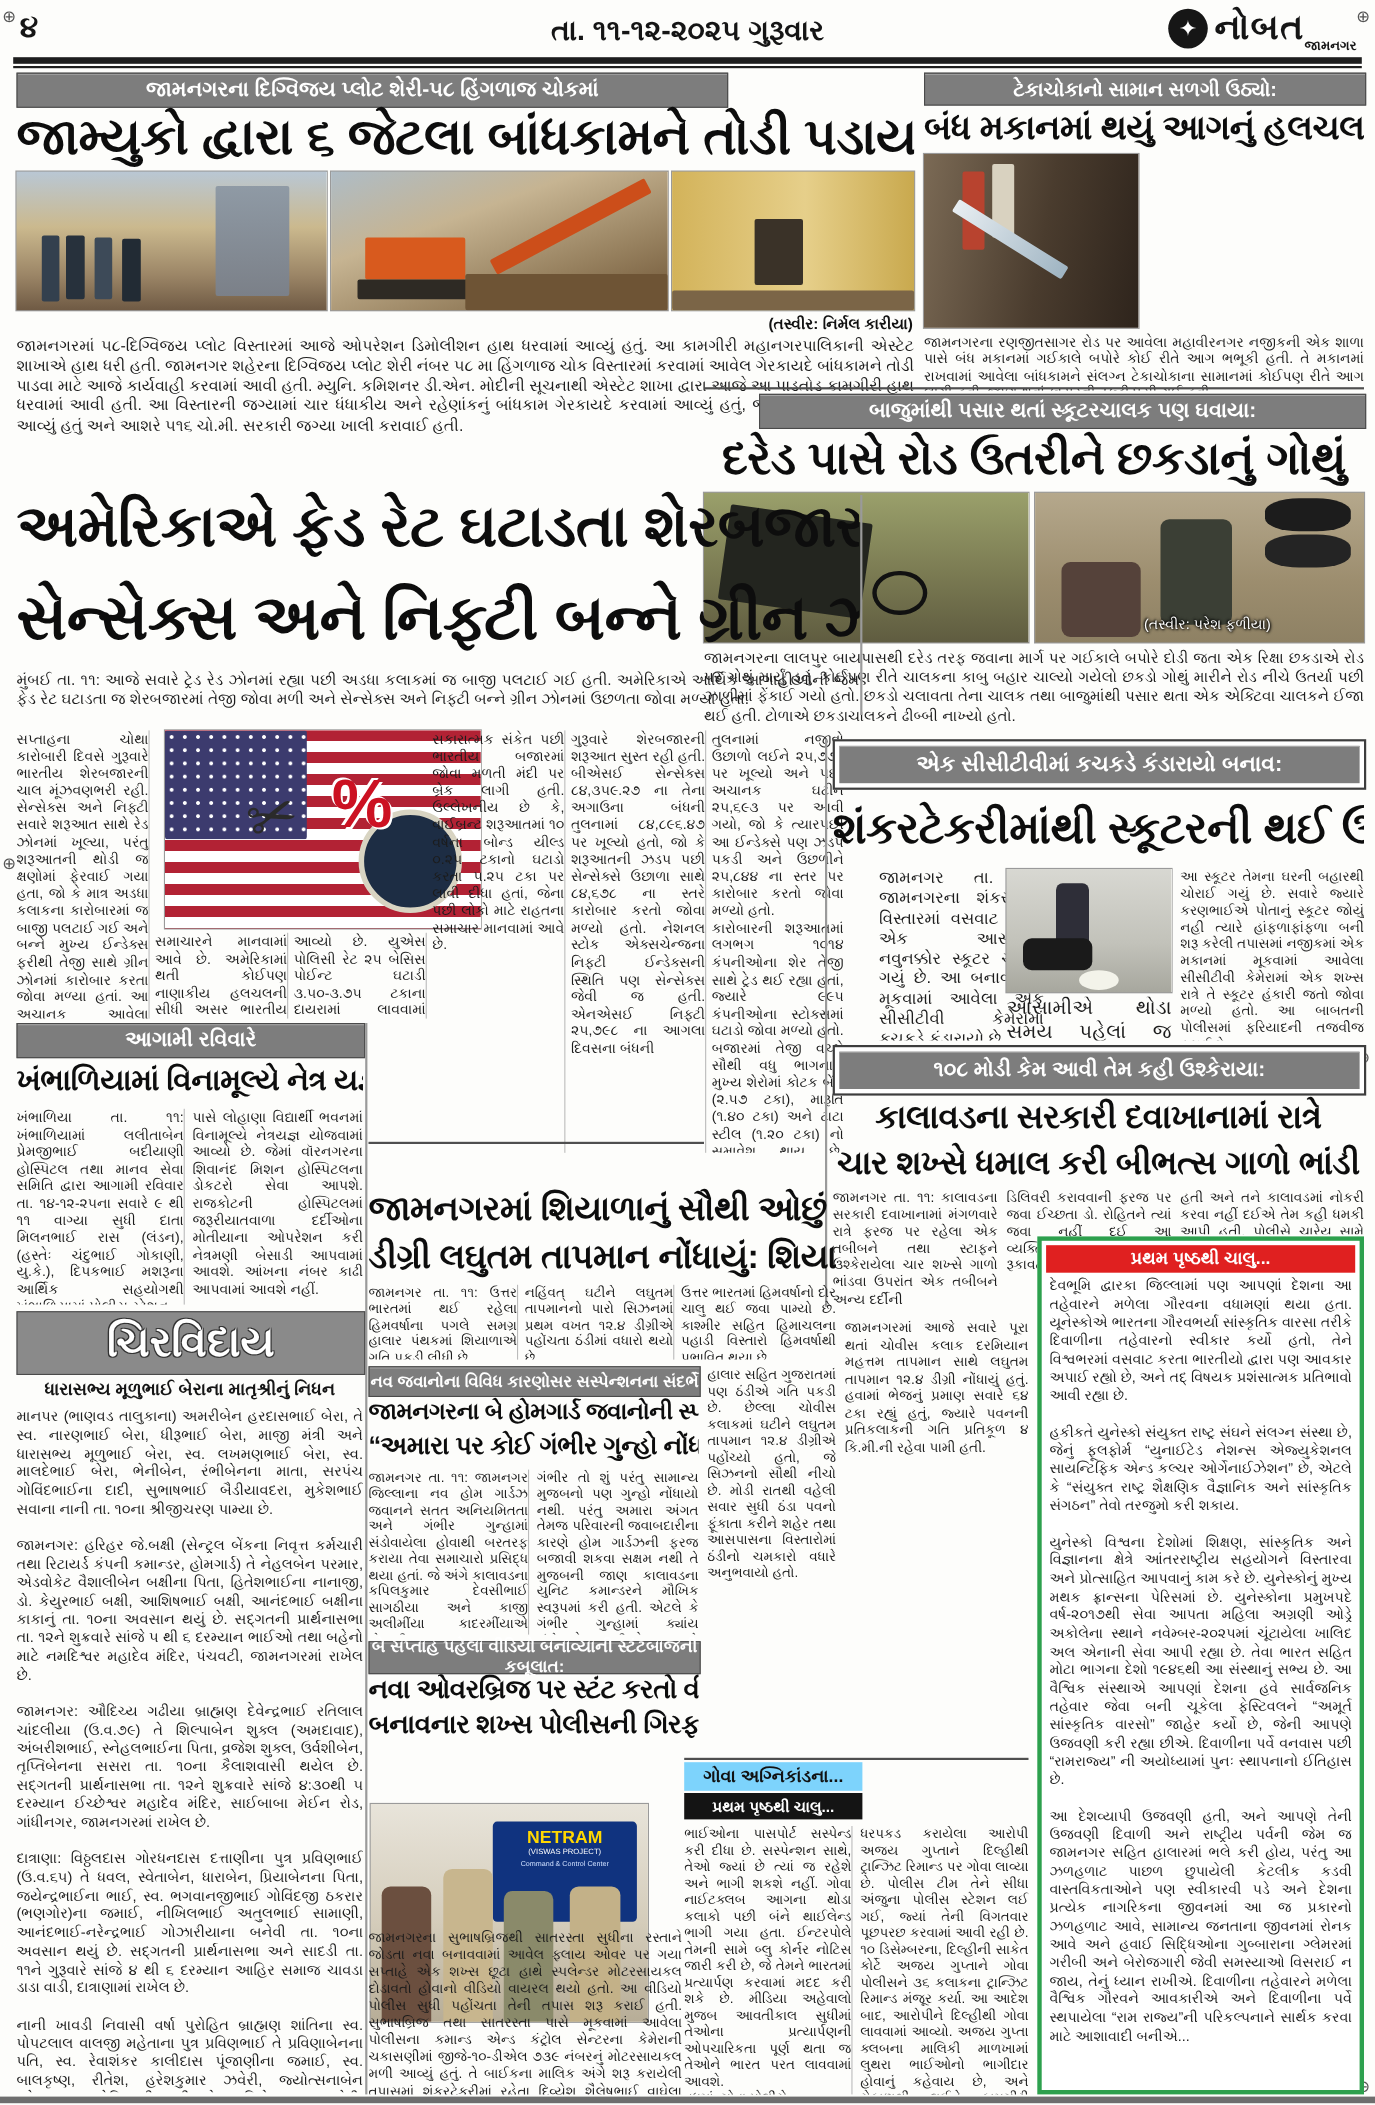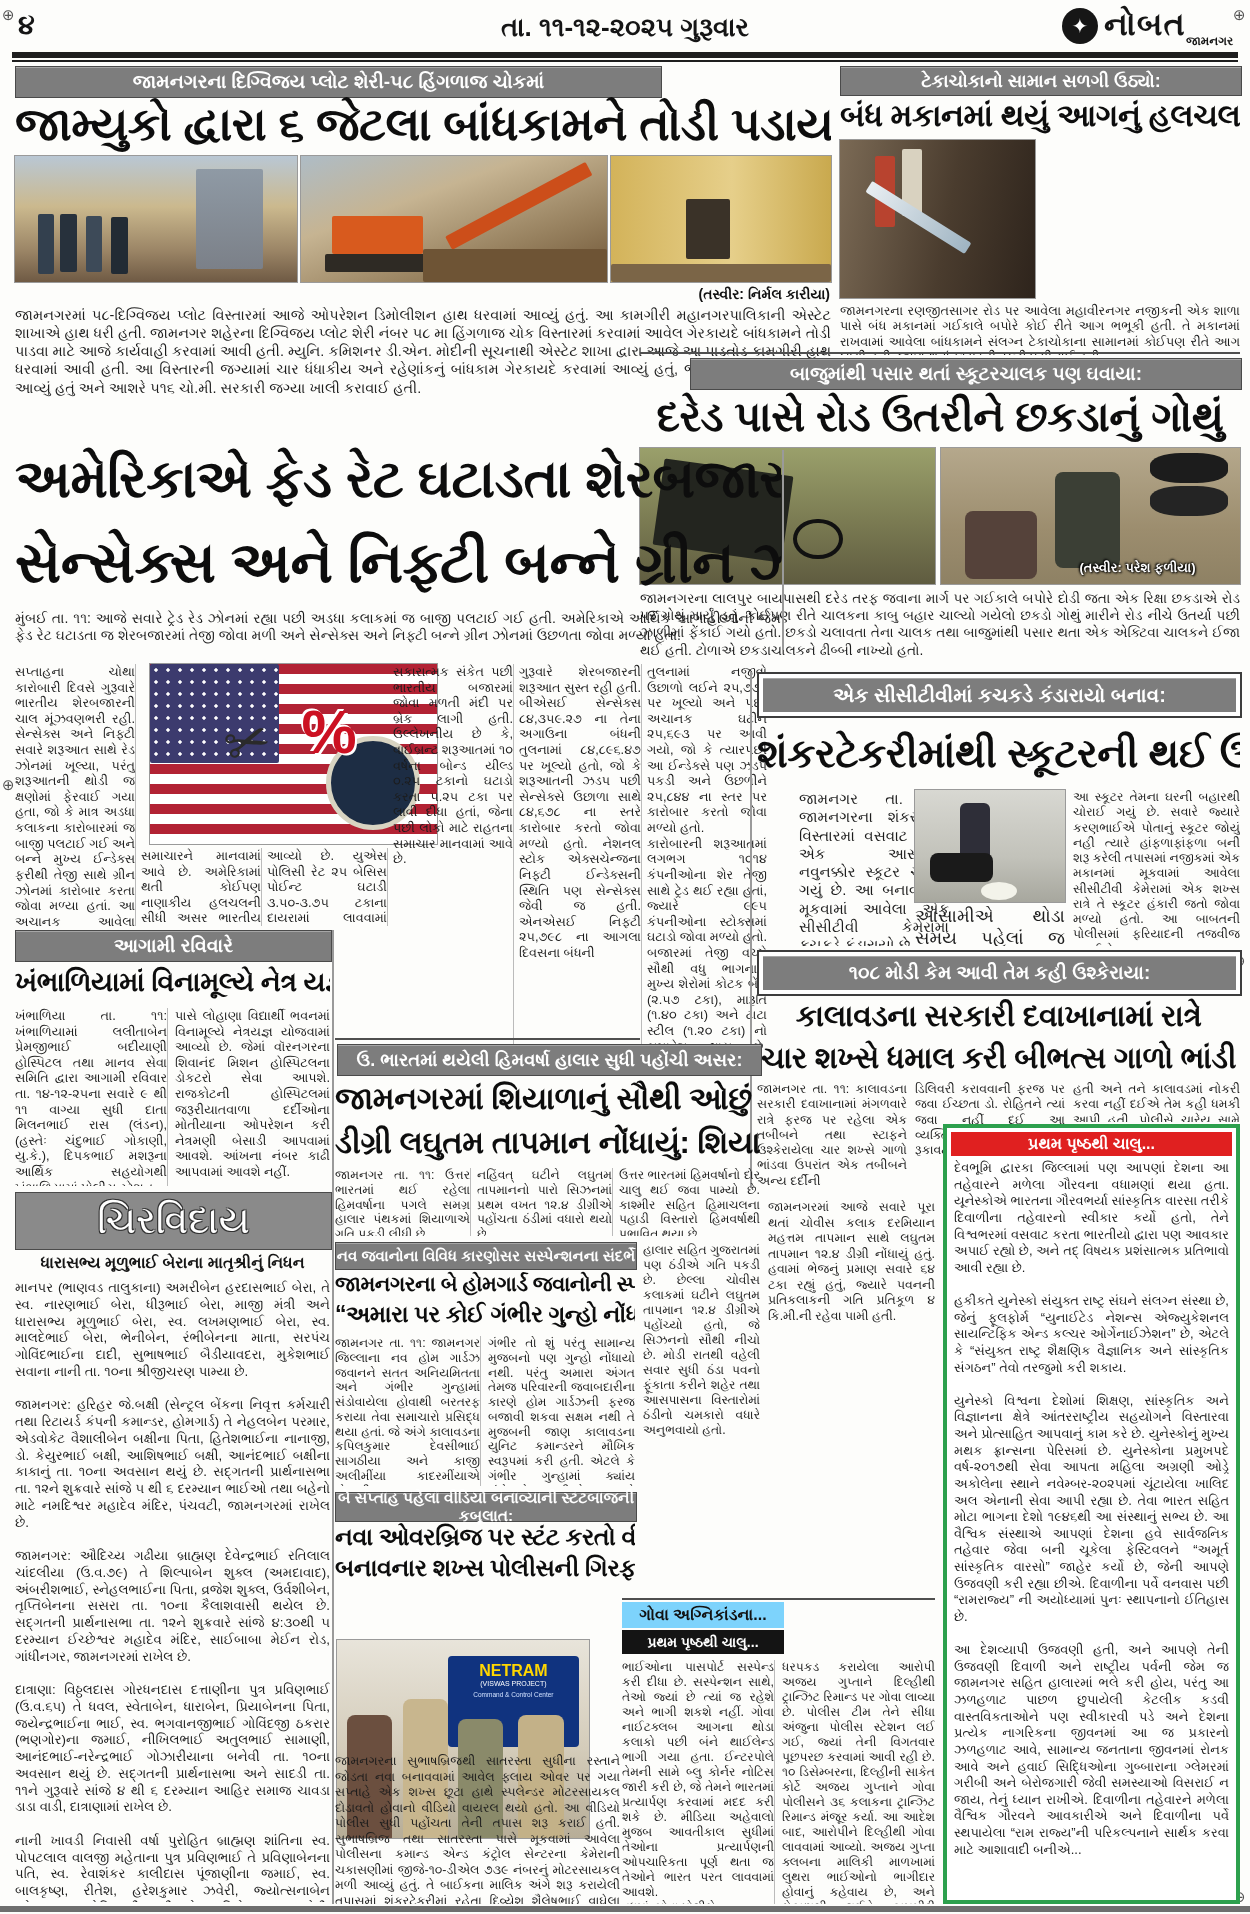--- a/index.html
+++ b/index.html
@@ -5,21 +5,21 @@
   html,body{margin:0;padding:0;background:#e9e9e9;}
   #page{position:relative;width:1250px;height:1914px;background:#fdfdfb;margin:0 auto;overflow:hidden;
         font-family:"Liberation Sans","DejaVu Sans",sans-serif;color:#151515;}
   .abs{position:absolute;}
   .kicker{background:#7d7d7d;color:#fff;font-weight:bold;text-align:center;border:1px solid #4a4a4a;
           display:flex;align-items:center;justify-content:center;letter-spacing:0;box-shadow:inset 0 1px 0 #a6a6a6;}
   .hl{font-weight:900;color:#0d0d0d;text-align:center;letter-spacing:-0.5px;overflow:hidden;white-space:nowrap;}
   .bodytxt{text-align:justify;color:#1c1c1c;overflow:hidden;white-space:pre-line;}
   .colrule{border-right:1px solid #bbb;}
   .photo{overflow:hidden;box-shadow:0 0 0 1px #9a9a9a;}
-  .credit-overlay{color:#fff;font-weight:bold;text-shadow:0 0 3px #000,1px 1px 2px #000,-1px -1px 2px #000;text-align:center;}
+  .credit-overlay{color:#fff;font-weight:normal;text-shadow:0 0 3px #000,1px 1px 2px #000,-1px -1px 2px #000;text-align:left;}
   .credit-plain{color:#111;font-weight:bold;text-align:right;}
   .hrule{background:#4f4f4f;}
   .vrule{background:#9a9a9a;}
   .boxkicker{border:2px solid #3d3d3d;background:#fff;padding:4px;}
   .boxkicker .inner{background:#7d7d7d;color:#fff;font-weight:bold;text-align:center;height:100%;
                     display:flex;align-items:center;justify-content:center;box-shadow:inset 0 1px 0 #a6a6a6;}
   .regmark{color:#555;font-size:15px;}
   .figure{position:absolute;border-radius:2px;}
 </style>
 </head>
@@ -135,21 +135,20 @@
     <div class="bodytxt" style="margin:4px 7px;height:726px;font-size:13px;line-height:1.28">દેવભૂમિ દ્વારકા જિલ્લામાં પણ આપણાં દેશના આ તહેવારને મળેલા ગૌરવના વધામણાં થયા હતા. યૂનેસ્કોએ ભારતના ગૌરવભર્યા સાંસ્કૃતિક વારસા તરીકે દિવાળીના તહેવારનો સ્વીકાર કર્યો હતો, તેને વિશ્વભરમાં વસવાટ કરતા ભારતીયો દ્વારા પણ આવકાર અપાઈ રહ્યો છે, અને તદ્ વિષયક પ્રશંસાત્મક પ્રતિભાવો આવી રહ્યા છે.
 
 હકીકતે યુનેસ્કો સંયુક્ત રાષ્ટ્ર સંઘને સંલગ્ન સંસ્થા છે, જેનું ફૂલફોર્મ “યુનાઈટેડ નેશન્સ એજ્યુકેશનલ સાયન્ટિફિક એન્ડ કલ્ચર ઓર્ગેનાઈઝેશન” છે, એટલે કે “સંયુક્ત રાષ્ટ્ર શૈક્ષણિક વૈજ્ઞાનિક અને સાંસ્કૃતિક સંગઠન” તેવો તરજુમો કરી શકાય.
 
 યુનેસ્કો વિશ્વના દેશોમાં શિક્ષણ, સાંસ્કૃતિક અને વિજ્ઞાનના ક્ષેત્રે આંતરરાષ્ટ્રીય સહયોગને વિસ્તારવા અને પ્રોત્સાહિત આપવાનું કામ કરે છે. યુનેસ્કોનું મુખ્ય મથક ફ્રાન્સના પેરિસમાં છે. યુનેસ્કોના પ્રમુખપદે વર્ષ-૨૦૧૭થી સેવા આપતા મહિલા અગ્રણી ઓડ્રે અકોલેના સ્થાને નવેમ્બર-૨૦૨૫માં ચૂંટાયેલા ખાલિદ અલ એનાની સેવા આપી રહ્યા છે. તેવા ભારત સહિત મોટા ભાગના દેશો ૧૯૪૬થી આ સંસ્થાનું સભ્ય છે. આ વૈશ્વિક સંસ્થાએ આપણાં દેશના હવે સાર્વજનિક તહેવાર જેવા બની ચૂકેલા ફેસ્ટિવલને “અમૂર્ત સાંસ્કૃતિક વારસો” જાહેર કર્યો છે, જેની આપણે ઉજવણી કરી રહ્યા છીએ. દિવાળીના પર્વે વનવાસ પછી “રામરાજ્ય” ની અયોધ્યામાં પુનઃ સ્થાપનાનો ઈતિહાસ છે.
 
 આ દેશવ્યાપી ઉજવણી હતી, અને આપણે તેની ઉજવણી દિવાળી અને રાષ્ટ્રીય પર્વની જેમ જ જામનગર સહિત હાલારમાં ભલે કરી હોય, પરંતુ આ ઝળહળાટ પાછળ છુપાયેલી કેટલીક કડવી વાસ્તવિકતાઓને પણ સ્વીકારવી પડે અને દેશના પ્રત્યેક નાગરિકના જીવનમાં આ જ પ્રકારનો ઝળહળાટ આવે, સામાન્ય જનતાના જીવનમાં રોનક આવે અને હવાઈ સિદ્ધિઓના ગુબ્બારાના ગ્લેમરમાં ગરીબી અને બેરોજગારી જેવી સમસ્યાઓ વિસરાઈ ન જાય, તેનું ધ્યાન રાખીએ. દિવાળીના તહેવારને મળેલા વૈશ્વિક ગૌરવને આવકારીએ અને દિવાળીના પર્વે સ્થપાયેલા “રામ રાજ્ય”ની પરિકલ્પનાને સાર્થક કરવા માટે આશાવાદી બનીએ...</div>
   </div>
 
   <div class="abs hrule" style="left:335px;top:1038px;width:305px;height:2px"></div>
-  <div class="abs kicker" style="left:337px;top:1044px;width:423px;height:30px;font-size:18px">ઉ. ભારતમાં થયેલી હિમવર્ષા હાલાર સુધી પહોંચી અસર:</div>
   <div class="abs hl" style="left:335px;top:1078px;width:425px;height:42px;font-size:31px;line-height:42px">જામનગરમાં શિયાળાનું સૌથી ઓછું ૧૨.૪</div>
   <div class="abs hl" style="left:335px;top:1122px;width:425px;height:42px;font-size:31px;line-height:42px">ડીગ્રી લઘુતમ તાપમાન નોંધાયું: શિયાળો શરૂ</div>
   <div class="abs bodytxt colrule" style="left:335px;top:1168px;width:135px;height:68px;font-size:12.3px;line-height:1.2">જામનગર તા. ૧૧: ઉત્તર ભારતમાં થઈ રહેલા હિમવર્ષાના પગલે સમગ્ર હાલાર પંથકમાં શિયાળાએ ગતિ પકડી લીધી છે.</div>
   <div class="abs bodytxt colrule" style="left:477px;top:1168px;width:135px;height:68px;font-size:12.3px;line-height:1.2">નહિંવત્ ઘટીને લઘુતમ તાપમાનનો પારો સિઝનમાં પ્રથમ વખત ૧૨.૪ ડીગ્રીએ પહોંચતા ઠંડીમાં વધારો થયો છે.</div>
   <div class="abs bodytxt" style="left:619px;top:1168px;width:141px;height:68px;font-size:12.3px;line-height:1.2">ઉત્તર ભારતમાં હિમવર્ષાનો દોર ચાલુ થઈ જવા પામ્યો છે. કાશ્મીર સહિત હિમાચલના પહાડી વિસ્તારો હિમવર્ષાથી પ્રભાવિત થયા છે.</div>
   <div class="abs bodytxt" style="left:643px;top:1243px;width:117px;height:352px;font-size:12.3px;line-height:1.22">હાલાર સહિત ગુજરાતમાં પણ ઠંડીએ ગતિ પકડી છે. છેલ્લા ચોવીસ કલાકમાં ઘટીને લઘુતમ તાપમાન ૧૨.૪ ડીગ્રીએ પહોંચ્યો હતો, જે સિઝનનો સૌથી નીચો છે. મોડી રાતથી વહેલી સવાર સુધી ઠંડા પવનો ફૂંકાતા કરીને શહેર તથા આસપાસના વિસ્તારોમાં ઠંડીનો ચમકારો વધારે અનુભવાયો હતો.</div>
   <div class="abs bodytxt" style="left:768px;top:1200px;width:167px;height:396px;font-size:12.5px;line-height:1.24">જામનગરમાં આજે સવારે પૂરા થતાં ચોવીસ કલાક દરમિયાન મહત્તમ તાપમાન સાથે લઘુતમ તાપમાન ૧૨.૪ ડીગ્રી નોંધાયું હતું. હવામાં ભેજનું પ્રમાણ સવારે ૬૪ ટકા રહ્યું હતું, જ્યારે પવનની પ્રતિકલાકની ગતિ પ્રતિકૂળ ૪ કિ.મી.ની રહેવા પામી હતી.</div>
   <div class="abs hrule" style="left:622px;top:1598px;width:313px;height:2px"></div>
 
   <div class="abs kicker" style="left:335px;top:1242px;width:300px;height:26px;font-size:15px">નવ જવાનોના વિવિધ કારણોસર સસ્પેન્શનના સંદર્ભે</div>
@@ -180,21 +179,21 @@
   વધુમાં, ગોવા પોલીસે</div>
   <div class="abs bodytxt" style="left:782px;top:1660px;width:153px;height:244px;font-size:12.3px;line-height:1.22">ધરપકડ કરાયેલા આરોપી અજય ગુપ્તાને દિલ્હીથી ટ્રાન્ઝિટ રિમાન્ડ પર ગોવા લાવ્યા છે. પોલીસ ટીમ તેને સીધા અંજુના પોલીસ સ્ટેશન લઈ ગઈ, જ્યાં તેની વિગતવાર પૂછપરછ કરવામાં આવી રહી છે. ૧૦ ડિસેમ્બરના, દિલ્હીની સાકેત કોર્ટે અજય ગુપ્તાને ગોવા પોલીસને ૩૬ કલાકના ટ્રાન્ઝિટ રિમાન્ડ મંજૂર કર્યા. આ આદેશ બાદ, આરોપીને દિલ્હીથી ગોવા લાવવામાં આવ્યો. અજય ગુપ્તા ક્લબના માલિકી માળખામાં લુથરા ભાઈઓનો ભાગીદાર હોવાનું કહેવાય છે, અને રોકાણથી લઈને કામગીરી સુધીની તેની ભૂમિકા પોલીસ તપાસના કેન્દ્રમાં છે.</div>
 
   <div class="abs kicker" style="left:15px;top:930px;width:315px;height:30px;font-size:19px">આગામી રવિવારે</div>
   <div class="abs hl" style="left:15px;top:962px;width:315px;height:40px;font-size:27px;line-height:40px">ખંભાળિયામાં વિનામૂલ્યે નેત્ર યજ્ઞ</div>
   <div class="abs bodytxt colrule" style="left:15px;top:1008px;width:152px;height:178px;font-size:12.8px;line-height:1.22">ખંભાળિયા તા. ૧૧: ખંભાળિયામાં લલીતાબેન પ્રેમજીભાઈ બદીયાણી હોસ્પિટલ તથા માનવ સેવા સમિતિ દ્વારા આગામી રવિવાર તા. ૧૪-૧૨-૨૫ના સવારે ૯ થી ૧૧ વાગ્યા સુધી દાતા મિલનભાઈ રાસ (લંડન), (હસ્તેઃ ચંદુભાઈ ગોકાણી, યુ.કે.), દિપકભાઈ મશરૂના આર્થિક સહયોગથી ખંભાળિયામાં પોલીસ સ્ટેશન</div>
   <div class="abs bodytxt" style="left:175px;top:1008px;width:155px;height:178px;font-size:12.8px;line-height:1.22">પાસે લોહાણા વિદ્યાર્થી ભવનમાં વિનામૂલ્યે નેત્રયજ્ઞ યોજવામાં આવ્યો છે. જેમાં વૉરનગરના શિવાનંદ મિશન હોસ્પિટલના ડોકટરો સેવા આપશે. રાજકોટની હોસ્પિટલમાં જરૂરીયાતવાળા દર્દીઓના મોતીયાના ઓપરેશન કરી નેત્રમણી બેસાડી આપવામાં આવશે. આંખના નંબર કાઢી આપવામાં આવશે નહીં.</div>
 
   <div class="abs vrule" style="left:332px;top:930px;width:2px;height:974px"></div>
   <div class="abs" style="left:15px;top:1192px;width:315px;height:56px;background:#8a8a8a;border:1px solid #4a4a4a;display:flex;align-items:center;justify-content:center;
-       color:#fff;font-weight:400;font-size:38px;text-shadow:1px 1px 0 #333,-1px -1px 0 #333,1px -1px 0 #333,-1px 1px 0 #333">ચિરવિદાય</div>
+       color:#fff;font-weight:700;font-size:38px;text-shadow:1px 1px 0 #333,-1px -1px 0 #333,1px -1px 0 #333,-1px 1px 0 #333">ચિરવિદાય</div>
   <div class="abs" style="left:15px;top:1254px;width:315px;text-align:center;font-weight:bold;font-size:16px">ધારાસભ્ય મૂળુભાઈ બેરાના માતૃશ્રીનું નિધન</div>
   <div class="abs bodytxt" style="left:15px;top:1280px;width:315px;height:622px;font-size:13.3px;line-height:1.26">માનપર (ભાણવડ તાલુકાના) અમરીબેન હરદાસભાઈ બેરા, તે સ્વ. નારણભાઈ બેરા, ધીરૂભાઈ બેરા, માજી મંત્રી અને ધારાસભ્ય મૂળુભાઈ બેરા, સ્વ. લખમણભાઈ બેરા, સ્વ. માલદેભાઈ બેરા, ભેનીબેન, રંભીબેનના માતા, સરપંચ ગોવિંદભાઈના દાદી, સુભાષભાઈ બૈડીયાવદરા, મુકેશભાઈ સવાના નાની તા. ૧૦ના શ્રીજીચરણ પામ્યા છે.
 
 જામનગર: હરિહર જે.બક્ષી (સેન્ટ્રલ બેંકના નિવૃત્ત કર્મચારી તથા રિટાયર્ડ કંપની કમાન્ડર, હોમગાર્ડ) તે નેહલબેન પરમાર, એડવોકેટ વૈશાલીબેન બક્ષીના પિતા, હિતેશભાઈના નાનાજી, ડો. કેયુરભાઈ બક્ષી, આશિષભાઈ બક્ષી, આનંદભાઈ બક્ષીના કાકાનું તા. ૧૦ના અવસાન થયું છે. સદ્ગતની પ્રાર્થનાસભા તા. ૧૨ને શુક્રવારે સાંજે ૫ થી ૬ દરમ્યાન ભાઈઓ તથા બહેનો માટે નમદિશ્વર મહાદેવ મંદિર, પંચવટી, જામનગરમાં રાખેલ છે.
 
 જામનગર: ઔદિચ્ય ગઢીયા બ્રાહ્મણ દેવેન્દ્રભાઈ રતિલાલ ચાંદલીયા (ઉ.વ.૭૯) તે શિલ્પાબેન શુક્લ (અમદાવાદ), અંબરીશભાઈ, સ્નેહલભાઈના પિતા, વ્રજેશ શુક્લ, ઉર્વશીબેન, તૃપ્તિબેનના સસરા તા. ૧૦ના કૈલાશવાસી થયેલ છે. સદ્ગતની પ્રાર્થનાસભા તા. ૧૨ને શુક્રવારે સાંજે ૪:૩૦થી ૫ દરમ્યાન ઈચ્છેશ્વર મહાદેવ મંદિર, સાઈબાબા મેઈન રોડ, ગાંધીનગર, જામનગરમાં રાખેલ છે.
 
 દાત્રાણા: વિઠ્ઠલદાસ ગોરધનદાસ દત્તાણીના પુત્ર પ્રવિણભાઈ (ઉ.વ.૬૫) તે ધવલ, સ્વેતાબેન, ધારાબેન, પ્રિયાબેનના પિતા, જયેન્દ્રભાઈના ભાઈ, સ્વ. ભગવાનજીભાઈ ગોવિંદજી ઠકરાર (ભણગોર)ના જમાઈ, નીખિલભાઈ અતુલભાઈ સામાણી, આનંદભાઈ-નરેન્દ્રભાઈ ગોઝારીયાના બનેવી તા. ૧૦ના અવસાન થયું છે. સદ્ગતની પ્રાર્થનાસભા અને સાદડી તા. ૧૧ને ગુરૂવારે સાંજે ૪ થી ૬ દરમ્યાન આહિર સમાજ ચાવડા ડાડા વાડી, દાત્રાણામાં રાખેલ છે.
 
 નાની ખાવડી નિવાસી વર્ષા પુરોહિત બ્રાહ્મણ શાંતિના સ્વ. પોપટલાલ વાલજી મહેતાના પુત્ર પ્રવિણભાઈ તે પ્રવિણાબેનના પતિ, સ્વ. રેવાશંકર કાલીદાસ પૂંજાણીના જમાઈ, સ્વ. બાલકૃષ્ણ, રીતેશ, હરેશકુમાર ઝવેરી, જ્યોત્સનાબેન હરેશકુમાર ગોધિયાણી, શીલાબેન નિલેશકુમાર જોષી, વૈશાલીબેન મયૂરભાઈ રાવલ (યુ.એસ.એ.)ના પિતાનું તા. ૯ના અવસાન થયું છે. સદ્ગતની પ્રાર્થનાસભા તા. ૧૧ને ગુરૂવારે સાંજે ૪:૩૦ દરમ્યાન રાખેલ છે.</div>

